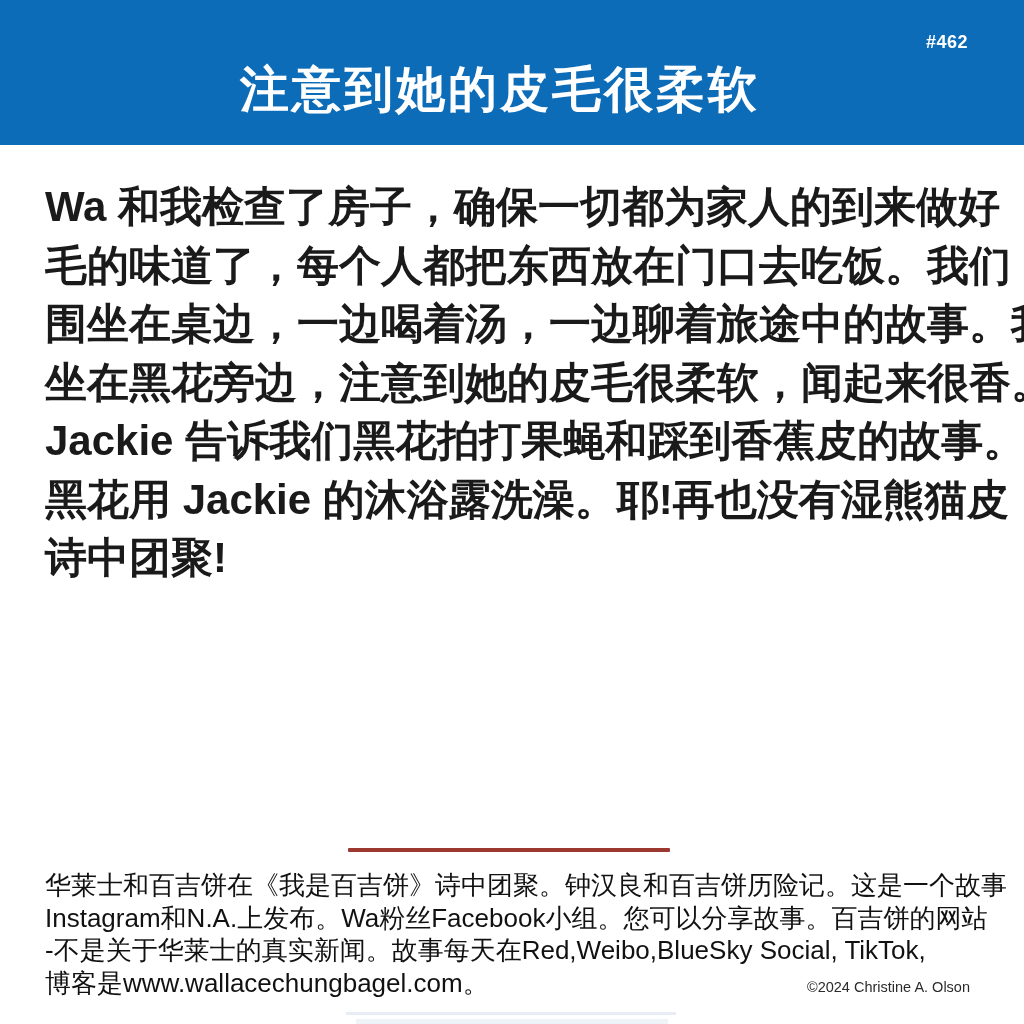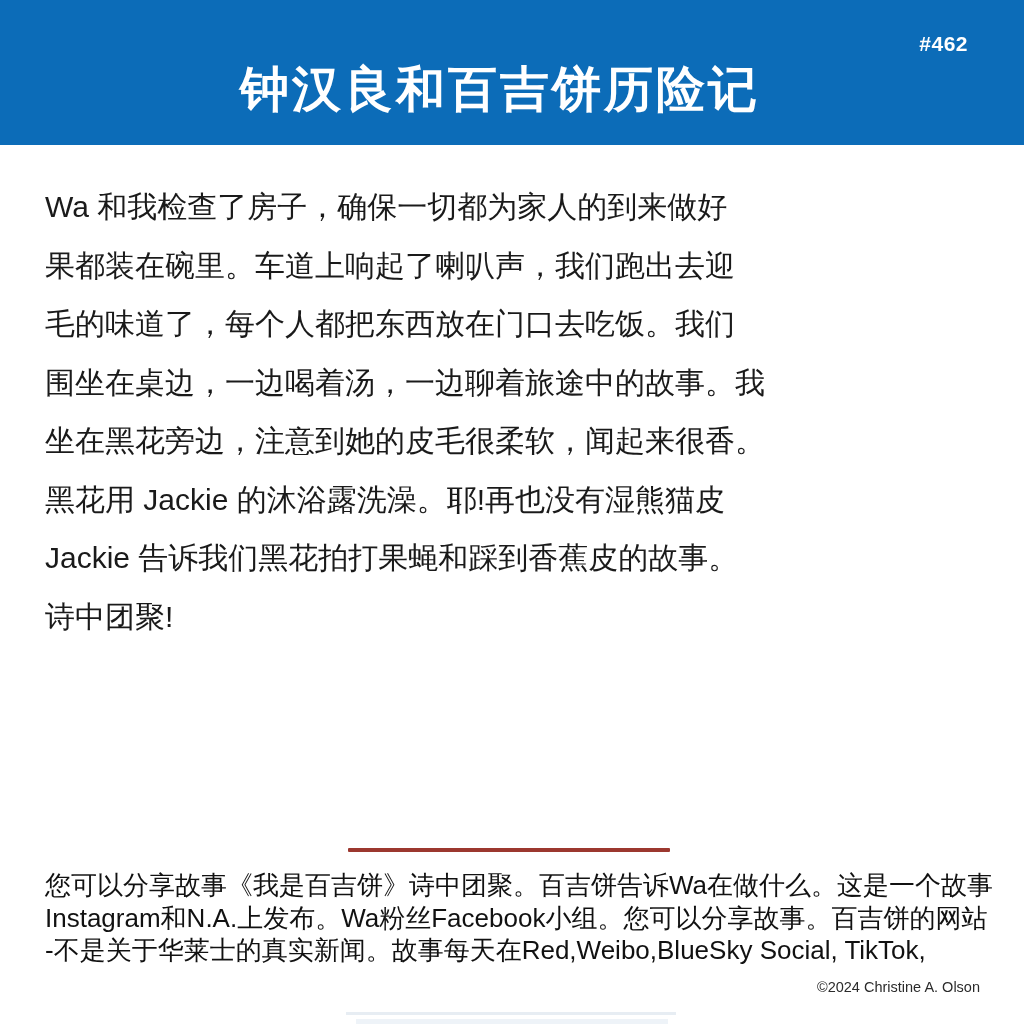--- a/index.html
+++ b/index.html
@@ -24,21 +24,21 @@
     left: 0;
     width: 1024px;
     height: 145px;
     background: #0c6cb8;
   }
   .issue-number {
     position: absolute;
     top: 32px;
     right: 56px;
     color: #ffffff;
-    font-size: 21px;
+    font-size: 18px;
     font-weight: 700;
     letter-spacing: 0.5px;
     margin-left: 40px;
   }
   .page-title {
     position: absolute;
     top: 57px;
     left: 0;
     width: 1000px;
     text-align: center;
@@ -48,23 +48,23 @@
     letter-spacing: 3px;
     white-space: nowrap;
   }
   
   .story {
     position: absolute;
     top: 178px;
     left: 45px;
     width: 945px;
     color: #1a1a1a;
-    font-size: 30px;
+    font-size: 42px;
     line-height: 58.5px;
-    font-weight: 400;
+    font-weight: 700;
   }
   .story-line {
     white-space: nowrap;
   }
   
   .divider {
     position: absolute;
     top: 848px;
     left: 348px;
     width: 322px;
@@ -82,21 +82,21 @@
     font-size: 26px;
     line-height: 32.5px;
     font-weight: 400;
   }
   .footer-line {
     white-space: nowrap;
   }
   .copyright {
     position: absolute;
     top: 979px;
-    right: 44px;
+    right: 54px;
     color: #2b2b2b;
     font-size: 14.5px;
     font-weight: 400;
   }
   
   .bottom-bar-1 {
     position: absolute;
     top: 1012px;
     left: 346px;
     width: 330px;
@@ -112,40 +112,40 @@
     background: #eef3f8;
   }
 </style>
 </head>
 <body>
 
 <div class="page">
 
   <div class="header">
     <div class="issue-number">#462</div>
-    <div class="page-title">钟汉良和百吉饼历险记</div>
+    <div class="page-title">注意到她的皮毛很柔软</div>
   </div>
 
   <div class="story">
     <div class="story-line">Wa 和我检查了房子，确保一切都为家人的到来做好</div>
-    <div class="story-line">果都装在碗里。车道上响起了喇叭声，我们跑出去迎</div>
     <div class="story-line">毛的味道了，每个人都把东西放在门口去吃饭。我们</div>
     <div class="story-line">围坐在桌边，一边喝着汤，一边聊着旅途中的故事。我</div>
     <div class="story-line">坐在黑花旁边，注意到她的皮毛很柔软，闻起来很香。</div>
+    <div class="story-line">Jackie 告诉我们黑花拍打果蝇和踩到香蕉皮的故事。</div>
     <div class="story-line">黑花用 Jackie 的沐浴露洗澡。耶!再也没有湿熊猫皮</div>
-    <div class="story-line">Jackie 告诉我们黑花拍打果蝇和踩到香蕉皮的故事。</div>
     <div class="story-line">诗中团聚!</div>
   </div>
 
   <div class="divider"></div>
 
   <div class="footer-text">
-    <div class="footer-line">您可以分享故事《我是百吉饼》诗中团聚。百吉饼告诉Wa在做什么。这是一个故事</div>
+    <div class="footer-line">华莱士和百吉饼在《我是百吉饼》诗中团聚。钟汉良和百吉饼历险记。这是一个故事</div>
     <div class="footer-line">Instagram和N.A.上发布。Wa粉丝Facebook小组。您可以分享故事。百吉饼的网站</div>
     <div class="footer-line">-不是关于华莱士的真实新闻。故事每天在Red,Weibo,BlueSky Social, TikTok,</div>
+    <div class="footer-line">博客是www.wallacechungbagel.com。</div>
   </div>
 
   <div class="copyright">©2024 Christine A. Olson</div>
 
   <div class="bottom-bar-1"></div>
   <div class="bottom-bar-2"></div>
 
 </div>
 
 </body></html>

